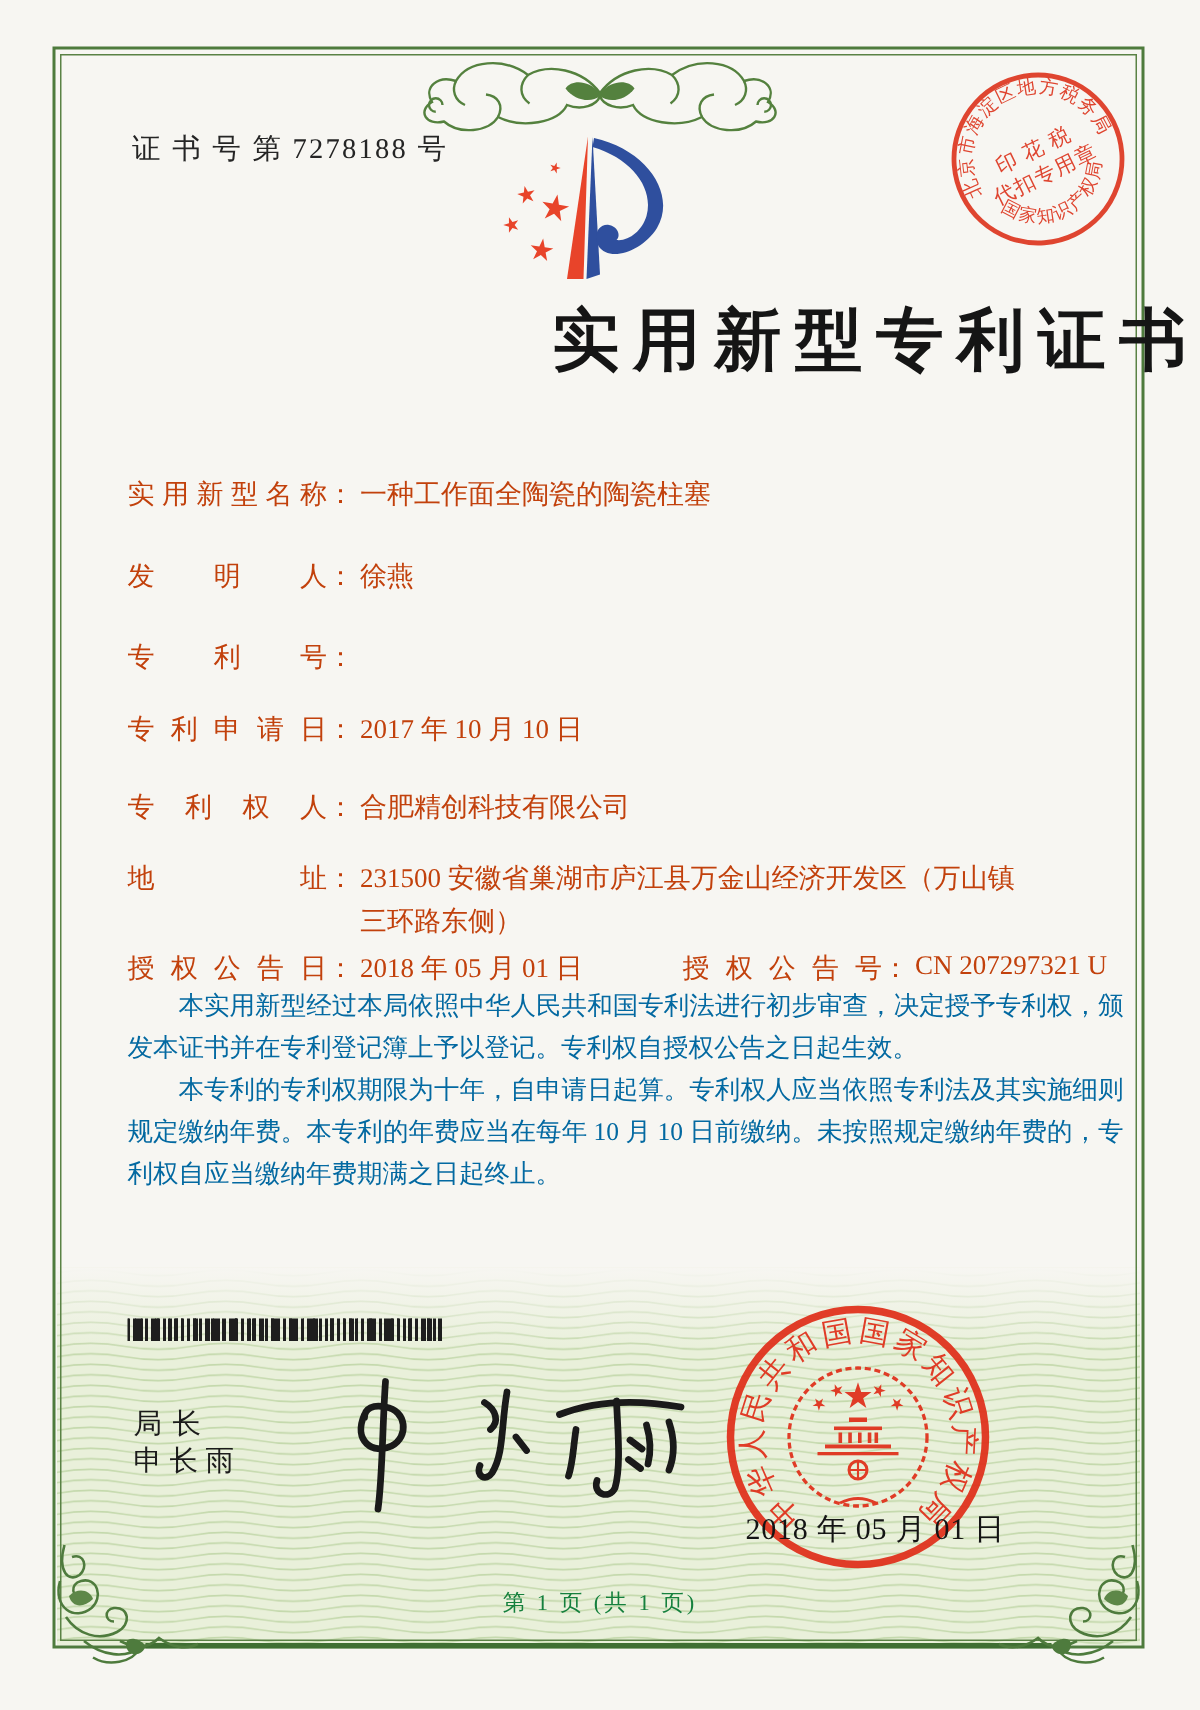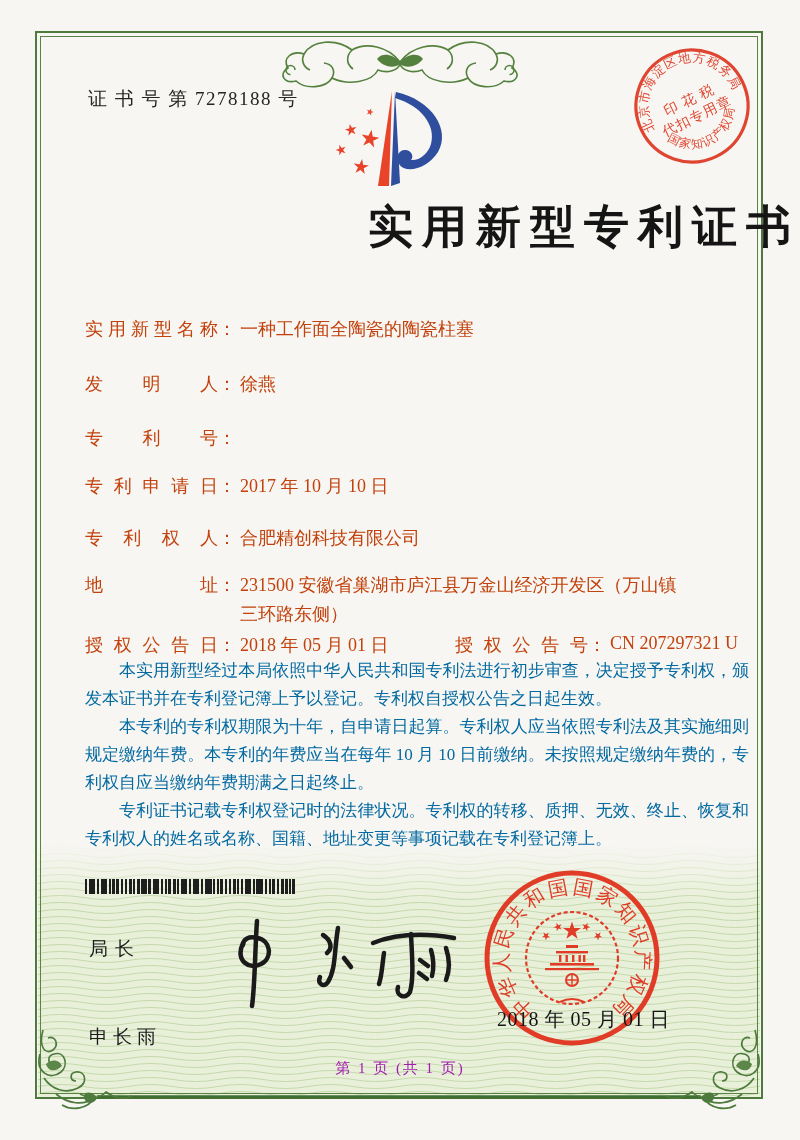--- a/index.html
+++ b/index.html
@@ -40,30 +40,30 @@
 
   .barcode { position:absolute; left:85px; top:879px; width:211px; height:15px;
     background-image:
       repeating-linear-gradient(90deg,#1e1e1e 0 2px,transparent 2px 4px),
       repeating-linear-gradient(90deg,#1e1e1e 0 1px,transparent 1px 9px),
       repeating-linear-gradient(90deg,transparent 0 5px,#1e1e1e 5px 8px,transparent 8px 13px);
   }
 
   .director-label { position:absolute; left:89px; top:936px; font-size:19px; letter-spacing:7px;
                     color:#1b1b1b; font-family:"Liberation Sans","DejaVu Sans",sans-serif; }
-  .director-name  { position:absolute; left:89px; top:1024px; font-size:19px; letter-spacing:5px;
+  .director-name  { position:absolute; left:89px; top:961px; font-size:19px; letter-spacing:5px;
                     color:#1b1b1b; font-family:Liberation Mono, monospace; }
   .sig { position:absolute; left:205px; top:903px; }
 
   .seal { position:absolute; left:468px; top:854px; }
   .seal-date { position:absolute; left:497px; top:1006px; font-size:20px; letter-spacing:0.5px;
                color:#141414; white-space:nowrap; }
 
   .footer { position:absolute; left:0; top:1059px; width:100%; text-align:center;
-            font-size:15px; letter-spacing:2px; color:#a21caf; }
+            font-size:15px; letter-spacing:2px; color:#15803d; }
 
   .top-ornament { position:absolute; left:250px; top:26px; }
   .bottom-decor { position:absolute; left:35px; top:1018px; }
   .tax-stamp { position:absolute; left:606px; top:26px; }
 </style>
 </head>
 <body>
 
 <div class="page">
 
@@ -177,21 +177,20 @@
         <span class="flabel">授权公告号</span>
         <span class="fcolon">：</span>
         <span class="fvalue">CN 207297321 U</span>
       </div>
     </div>
   </div>
 
   <div class="paras">
     <p>本实用新型经过本局依照中华人民共和国专利法进行初步审查，决定授予专利权，颁发本证书并在专利登记簿上予以登记。专利权自授权公告之日起生效。</p>
     <p>本专利的专利权期限为十年，自申请日起算。专利权人应当依照专利法及其实施细则规定缴纳年费。本专利的年费应当在每年 10 月 10 日前缴纳。未按照规定缴纳年费的，专利权自应当缴纳年费期满之日起终止。</p>
-    <p>专利证书记载专利权登记时的法律状况。专利权的转移、质押、无效、终止、恢复和专利权人的姓名或名称、国籍、地址变更等事项记载在专利登记簿上。</p>
   </div>
 
   <div class="barcode"></div>
 
   <div class="director-label">局长</div>
   <div class="director-name">申长雨</div>
 
   <svg class="sig" width="270" height="118">
     <g fill="none" stroke="#1a1a1a" stroke-width="4.5" stroke-linecap="round">
       <path d="M38,40 C 30,58 44,67 56,61 C 68,55 66,37 52,35 C 44,33 38,36 38,42"></path>

